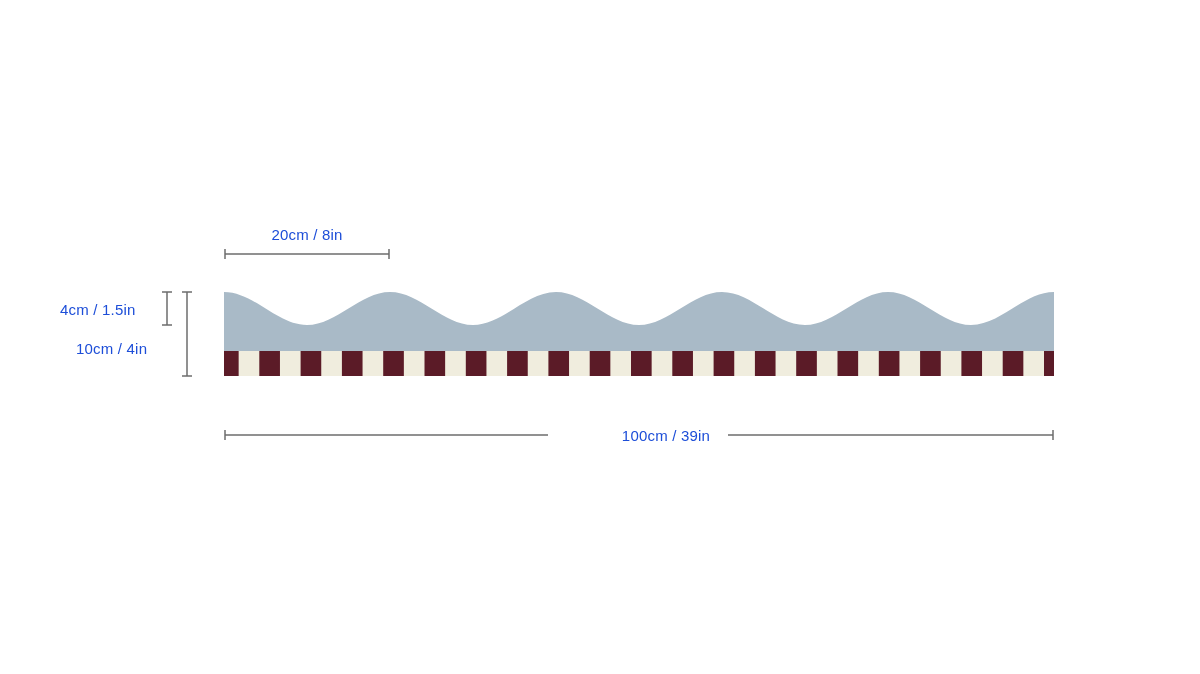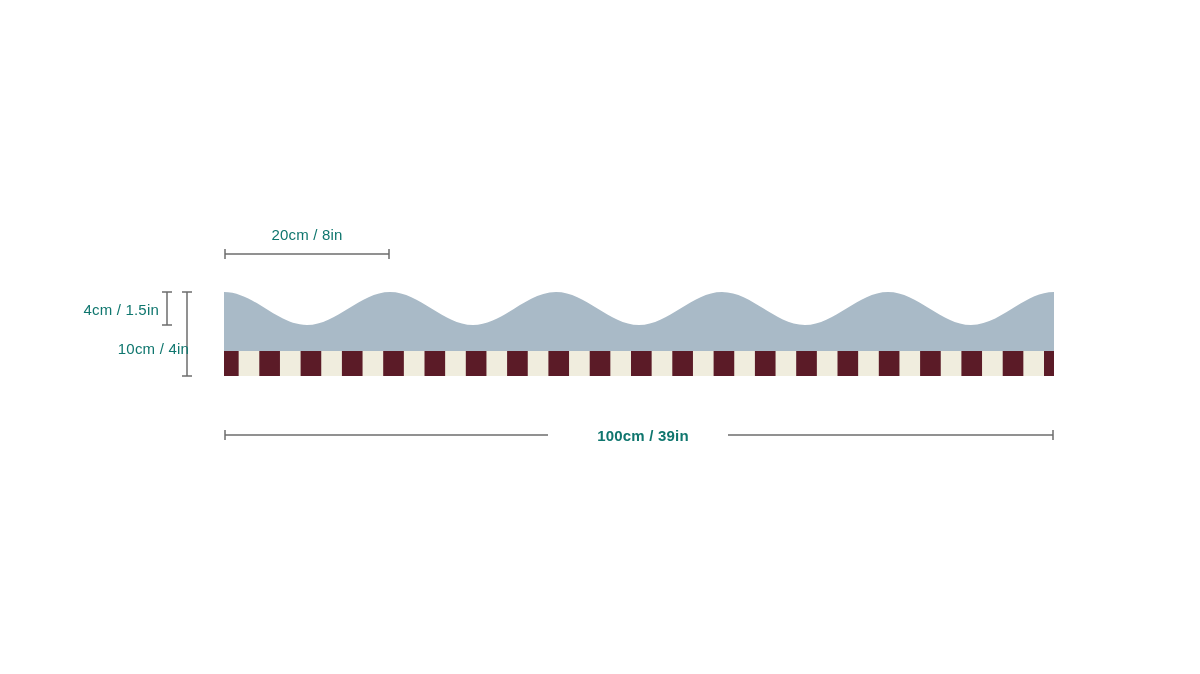--- a/index.html
+++ b/index.html
@@ -17,26 +17,26 @@
   }
   .diagram-svg {
     position: absolute;
     left: 0;
     top: 0;
   }
   .dim-label {
     position: absolute;
     font-size: 15px;
     line-height: 15px;
-    color: #0f766e;
+    color: #1d4ed8;
     letter-spacing: 0.2px;
     white-space: nowrap;
   }
   .dim-label.center { text-align: center; }
-  .dim-label.right  { text-align: right; }
+  .dim-label.right  { }
 </style>
 </head>
 <body>
 
 <div class="canvas">
 
   <svg class="diagram-svg" width="1200" height="674" viewBox="0 0 1200 674">
     <defs>
       <pattern id="trim-stripes" x="218" y="351" width="41.3" height="25" patternUnits="userSpaceOnUse">
         <rect x="0" y="0" width="41.3" height="25" fill="#f0edde"></rect>
@@ -87,15 +87,15 @@
       </g>
     </g>
   </svg>
 
   <div class="dim-label center" style="left:225px; top:227px; width:164px;">20cm / 8in</div>
 
   <div class="dim-label right" style="left:60px; top:302px; width:99px;">4cm / 1.5in</div>
 
   <div class="dim-label right" style="left:76px; top:341px; width:113px;">10cm / 4in</div>
 
-  <div class="dim-label center" style="left:563px; top:428px; width:160px;font-weight:bold;">100cm / 39in</div>
+  <div class="dim-label center" style="left:586px; top:428px; width:160px;">100cm / 39in</div>
 
 </div>
 
 </body></html>

